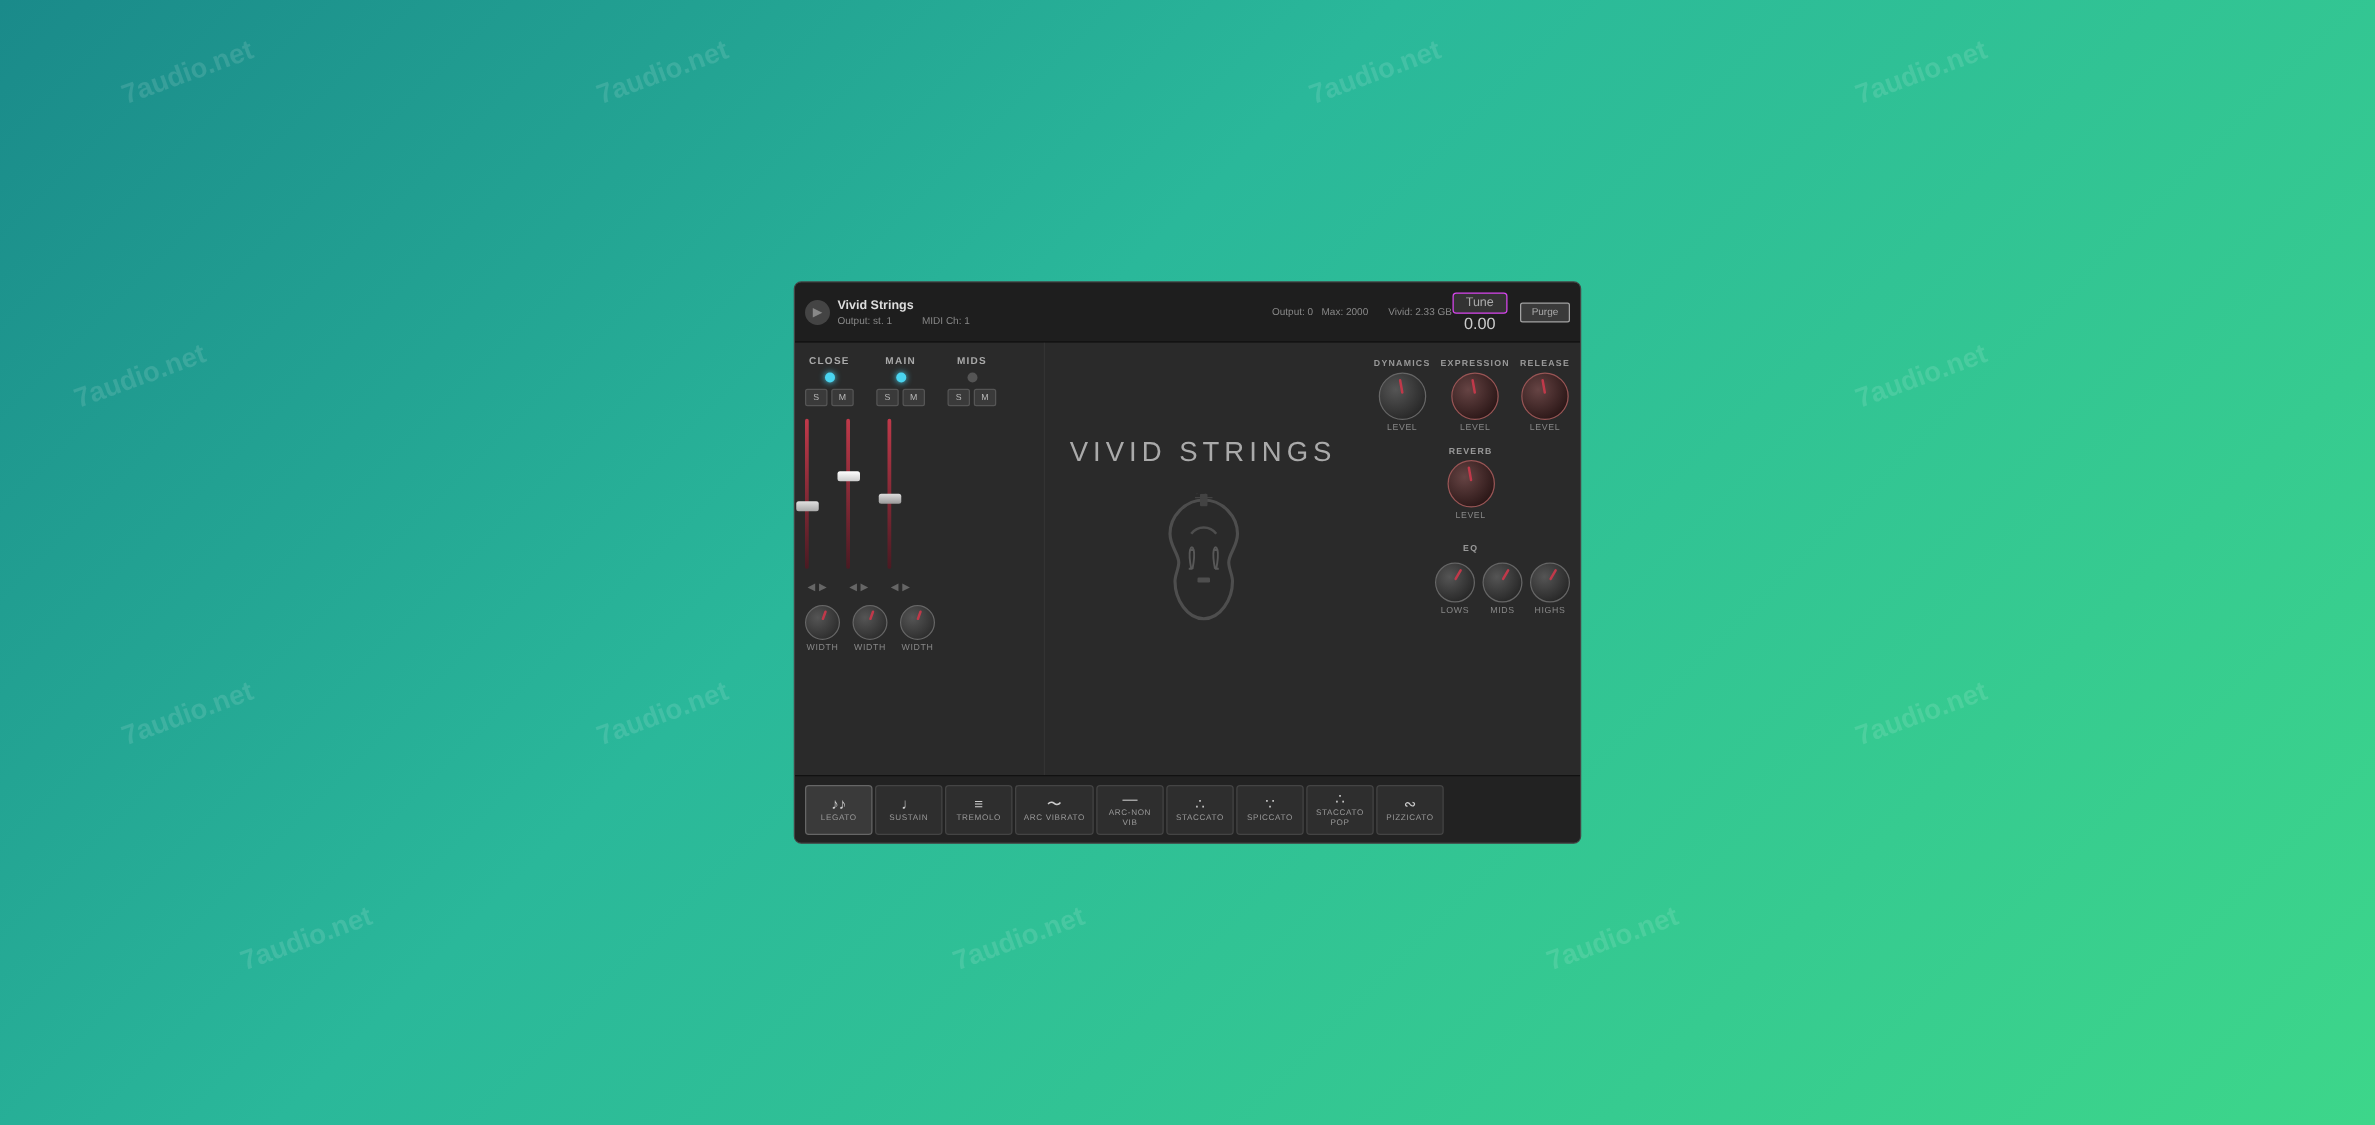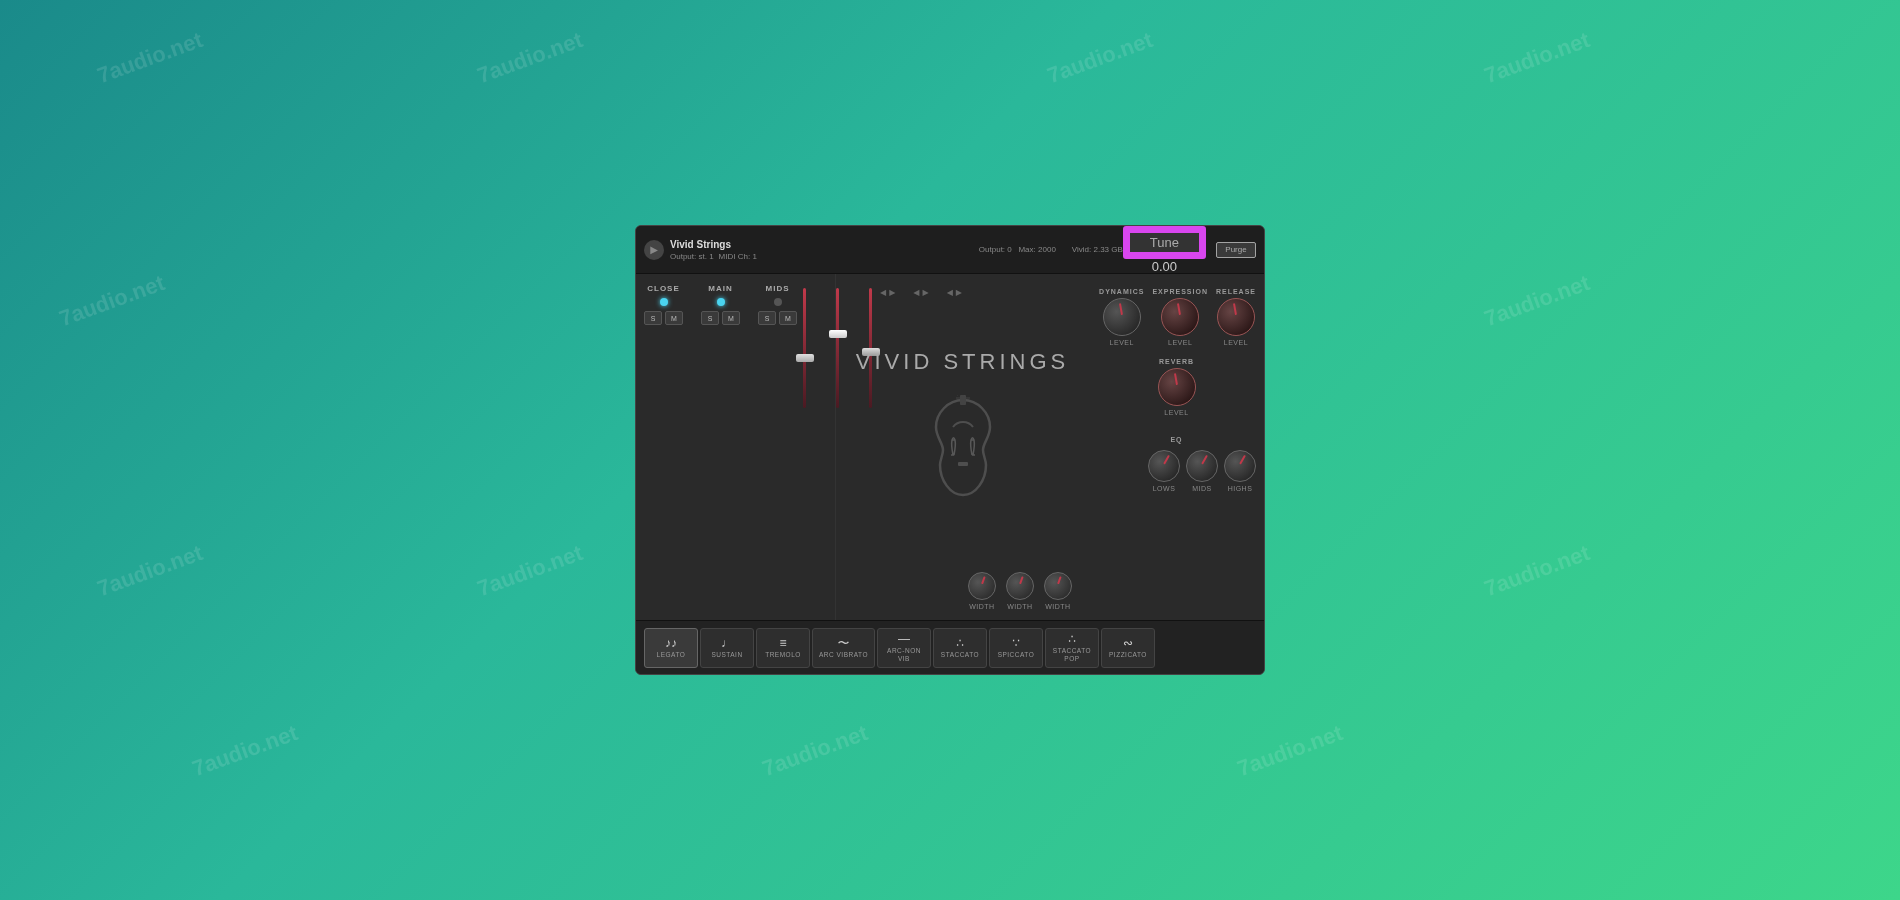--- a/index.html
+++ b/index.html
@@ -63,42 +63,42 @@
       color: #aaa;
     }
     .top-bar-title {
       font-size: 10px;
       color: #ddd;
       font-weight: bold;
       margin-bottom: 2px;
     }
     .top-bar-info {
       display: flex;
-      gap: 5px;
+      gap: 24px;
       font-size: 8px;
       color: #888;
     }
     .top-bar-center {
       display: flex;
       gap: 16px;
       font-size: 8px;
       color: #888;
       align-items: center;
     }
     .top-bar-right {
       display: flex;
       align-items: center;
       gap: 6px;
     }
     .tune-box {
       background: #333;
-      border: 7px solid #d946ef;
+      border: 1px solid #d946ef;
       border-radius: 3px;
-      padding: 2px 20px;
-      font-size: 13px;
+      padding: 2px 10px;
+      font-size: 10px;
       color: #aaa;
       text-align: center;
     }
     .tune-val {
       font-size: 13px;
       color: #ccc;
       text-align: center;
     }
     .top-btn {
       background: #3a3a3a;
@@ -131,21 +131,21 @@
       display: flex;
       flex: 1;
       overflow: hidden;
     }
 
     
     .mixer-section {
       width: 200px;
       padding: 10px 8px;
       display: flex;
-      flex-direction: row;
+      flex-direction: column;
       gap: 6px;
       border-right: 1px solid #333;
       flex-shrink: 0;
     }
 
     .mixer-channels {
       display: flex;
       gap: 10px;
       justify-content: flex-start;
     }

